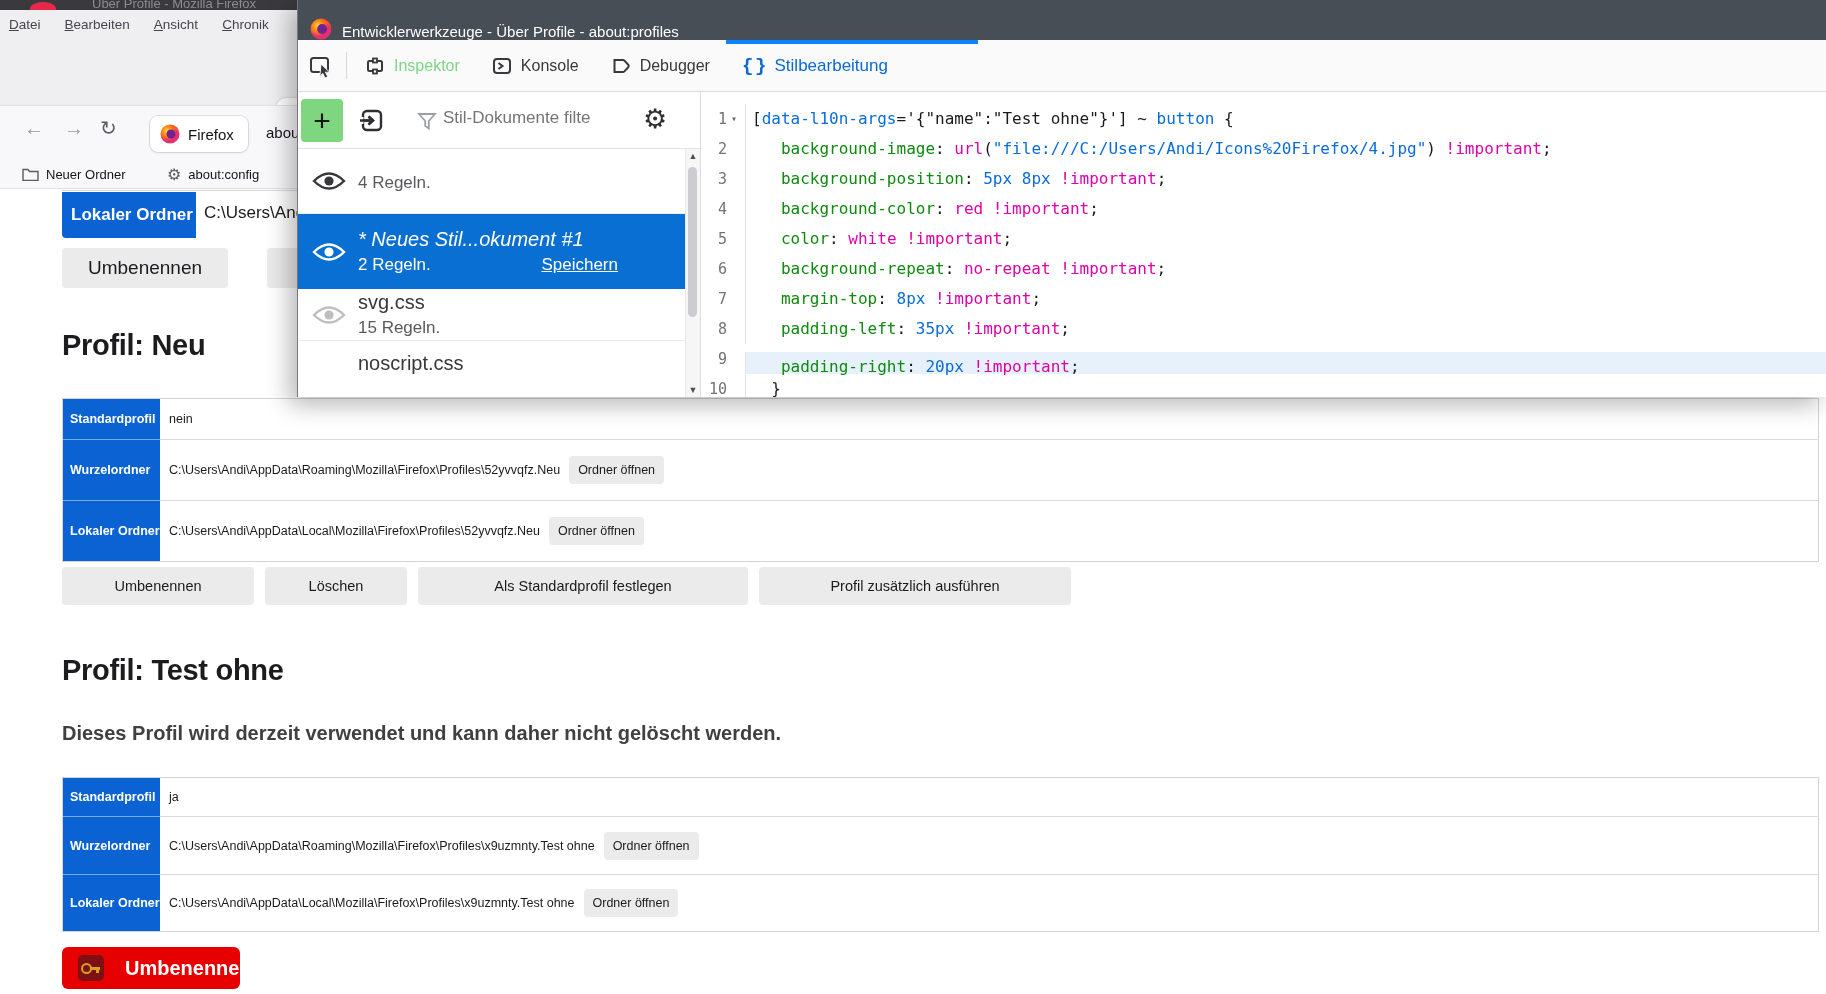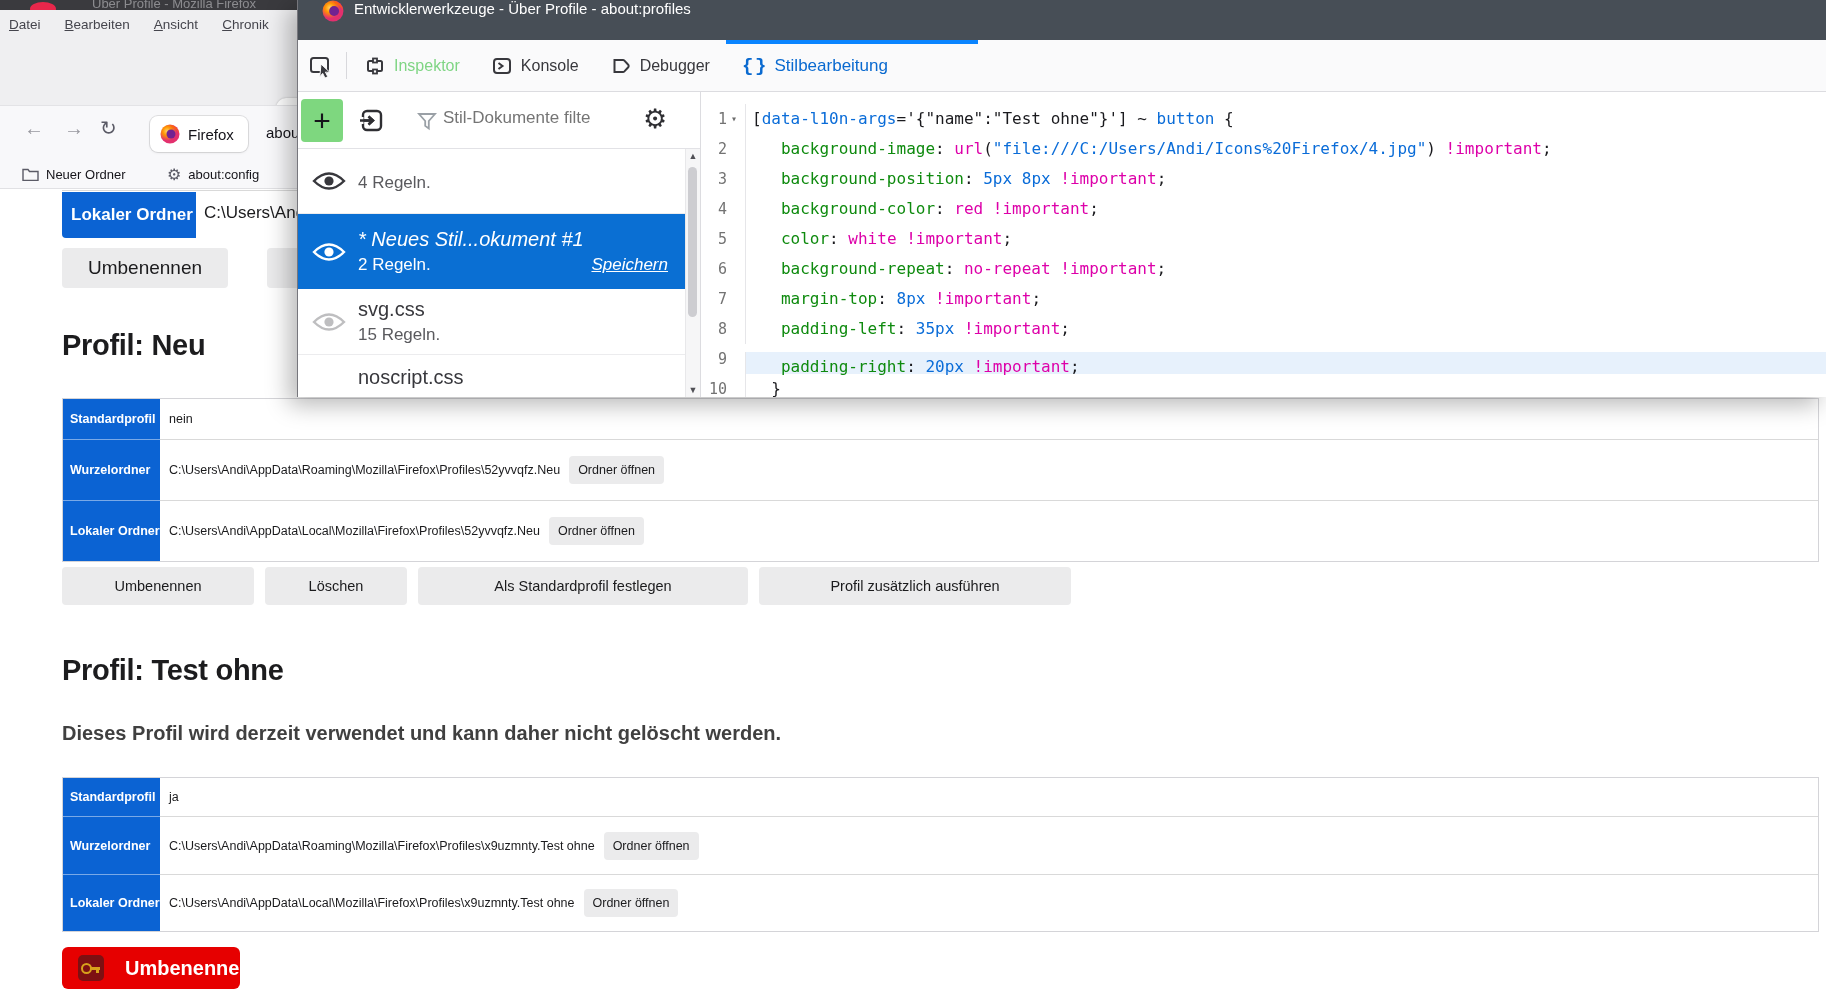--- a/index.html
+++ b/index.html
@@ -59,21 +59,21 @@
   .red-btn .txt{color:#fff;font-weight:700;font-size:20px;margin-left:21px;}
   .keyicon{width:26px;height:26px;margin-left:10px;border-radius:5px;background:#7d1012;position:relative;flex:none;}
   .keyicon .ring{position:absolute;left:3px;top:8px;width:7px;height:7px;border:2.5px solid #d8a21c;border-radius:50%;}
   .keyicon .bar{position:absolute;left:13px;top:12px;width:9px;height:3px;background:#d8a21c;}
   .keyicon .tooth{position:absolute;left:18px;top:15px;width:2.5px;height:3px;background:#d8a21c;}
 
   
   .devtools{left:297px;top:0;width:1529px;height:397px;background:#fff;
       border-left:1px solid #76767c;border-bottom:1px solid #76767c;box-sizing:border-box;
       box-shadow:-8px 8px 22px rgba(0,0,0,.28);}
-  .dt-title{height:40px;background:#474e56;display:flex;align-items:flex-start;gap:10px;padding-left:24px;}
+  .dt-title{height:40px;background:#474e56;display:flex;align-items:flex-end;gap:10px;padding-left:12px;}
   .dt-title .t{color:#fff;font-size:15px;white-space:nowrap;}
   .dt-tabs{height:52px;background:#fafafb;border-bottom:1px solid #dcdce0;display:flex;align-items:stretch;position:relative;box-sizing:border-box;}
   .dt-pick{width:46px;display:flex;align-items:center;justify-content:center;}
   .dt-sep{width:1px;background:#d8d8dc;margin:12px 2px;}
   .dt-tab{position:relative;display:flex;align-items:center;gap:9px;padding:0 16px;font-size:16px;color:#38383d;white-space:nowrap;}
   .dt-tab.green{color:#7fd584;}
   .dt-tab.active{color:#0a6ad0;min-width:252px;box-sizing:border-box;}
   .dt-tab.active::before{content:'';position:absolute;left:0;top:0;right:0;height:4px;background:#0a84ff;}
   .brace{font-family:"Liberation Mono",monospace;font-weight:700;font-size:19px;color:#0a6ad0;letter-spacing:-1px;}
   .dt-body{display:flex;height:305px;}
@@ -84,21 +84,21 @@
   .se-import{position:absolute;left:60px;top:15px;}
   .se-funnel{position:absolute;left:118px;top:18px;}
   .se-filter{position:absolute;left:145px;top:16px;width:188px;font-size:17px;color:#757575;white-space:nowrap;overflow:hidden;}
   .se-gear{position:absolute;left:345px;top:11px;font-size:27px;color:#2f2f33;}
   .se-item{position:relative;box-sizing:border-box;padding-left:60px;display:flex;flex-direction:column;justify-content:center;}
   .se-item .nm{font-size:20px;color:#38383d;white-space:nowrap;}
   .se-item .sub{font-size:17px;color:#5a5a5e;margin-top:4px;}
   .se-item.sel{background:#0a6fd3;}
   .se-item.sel .nm{color:#fff;font-style:italic;}
   .se-item.sel .sub{color:#fff;display:flex;}
-  .se-item.sel .save{margin-left:auto;margin-right:32px;text-decoration:underline;color:#fff;font-style:italic;}
+  .se-item.sel .save{margin-left:auto;margin-right:82px;text-decoration:underline;color:#fff;}
   .se-item .eye{position:absolute;left:13px;top:50%;transform:translateY(-50%);}
   .sel-arrow{position:absolute;right:0;top:50%;transform:translateY(-50%);width:0;height:0;
       border-top:12px solid transparent;border-bottom:12px solid transparent;border-right:13px solid #fff;}
   .divline{border-bottom:1px solid #ececee;}
   .se-scroll{position:absolute;right:0;top:57px;bottom:0;width:15px;background:#f6f6f7;border-left:1px solid #e8e8ea;box-sizing:border-box;}
   .se-scroll .up,.se-scroll .dn{position:absolute;left:0;width:100%;text-align:center;font-size:9px;color:#4f4f55;}
   .se-scroll .up{top:2px;} .se-scroll .dn{bottom:2px;}
   .se-scroll .thumb{position:absolute;left:2px;top:18px;width:9px;height:150px;background:#cdcdd1;border-radius:5px;}
   .editor{flex:1;overflow:hidden;padding-top:12px;background:#fff;}
   .cl{display:flex;height:30px;line-height:30px;font-family:"DejaVu Sans Mono","Liberation Mono",monospace;font-size:16px;}
@@ -353,21 +353,21 @@
               </svg>
           </span>
           <span class="nm">* Neues Stil...okument #1</span>
           <span class="sub">
             <span>2 Regeln.</span>
             <span class="save">Speichern</span>
           </span>
           <span class="sel-arrow"></span>
         </div>
 
-        <div class="se-item divline" style="height:66px;">
+        <div class="se-item divline" style="height:52px;">
           <span class="eye" style="opacity:.32;">
             <svg width="36" height="24" viewBox="0 0 36 24">
                 <path d="M3 12 Q18 -3 33 12 Q18 27 3 12z" fill="none" stroke="#38383d" stroke-width="2.4"></path>
                 <circle cx="18" cy="12" r="4.6" fill="#38383d"></circle>
               </svg>
           </span>
           <span class="nm">svg.css</span>
           <span class="sub">15 Regeln.</span>
         </div>
 

